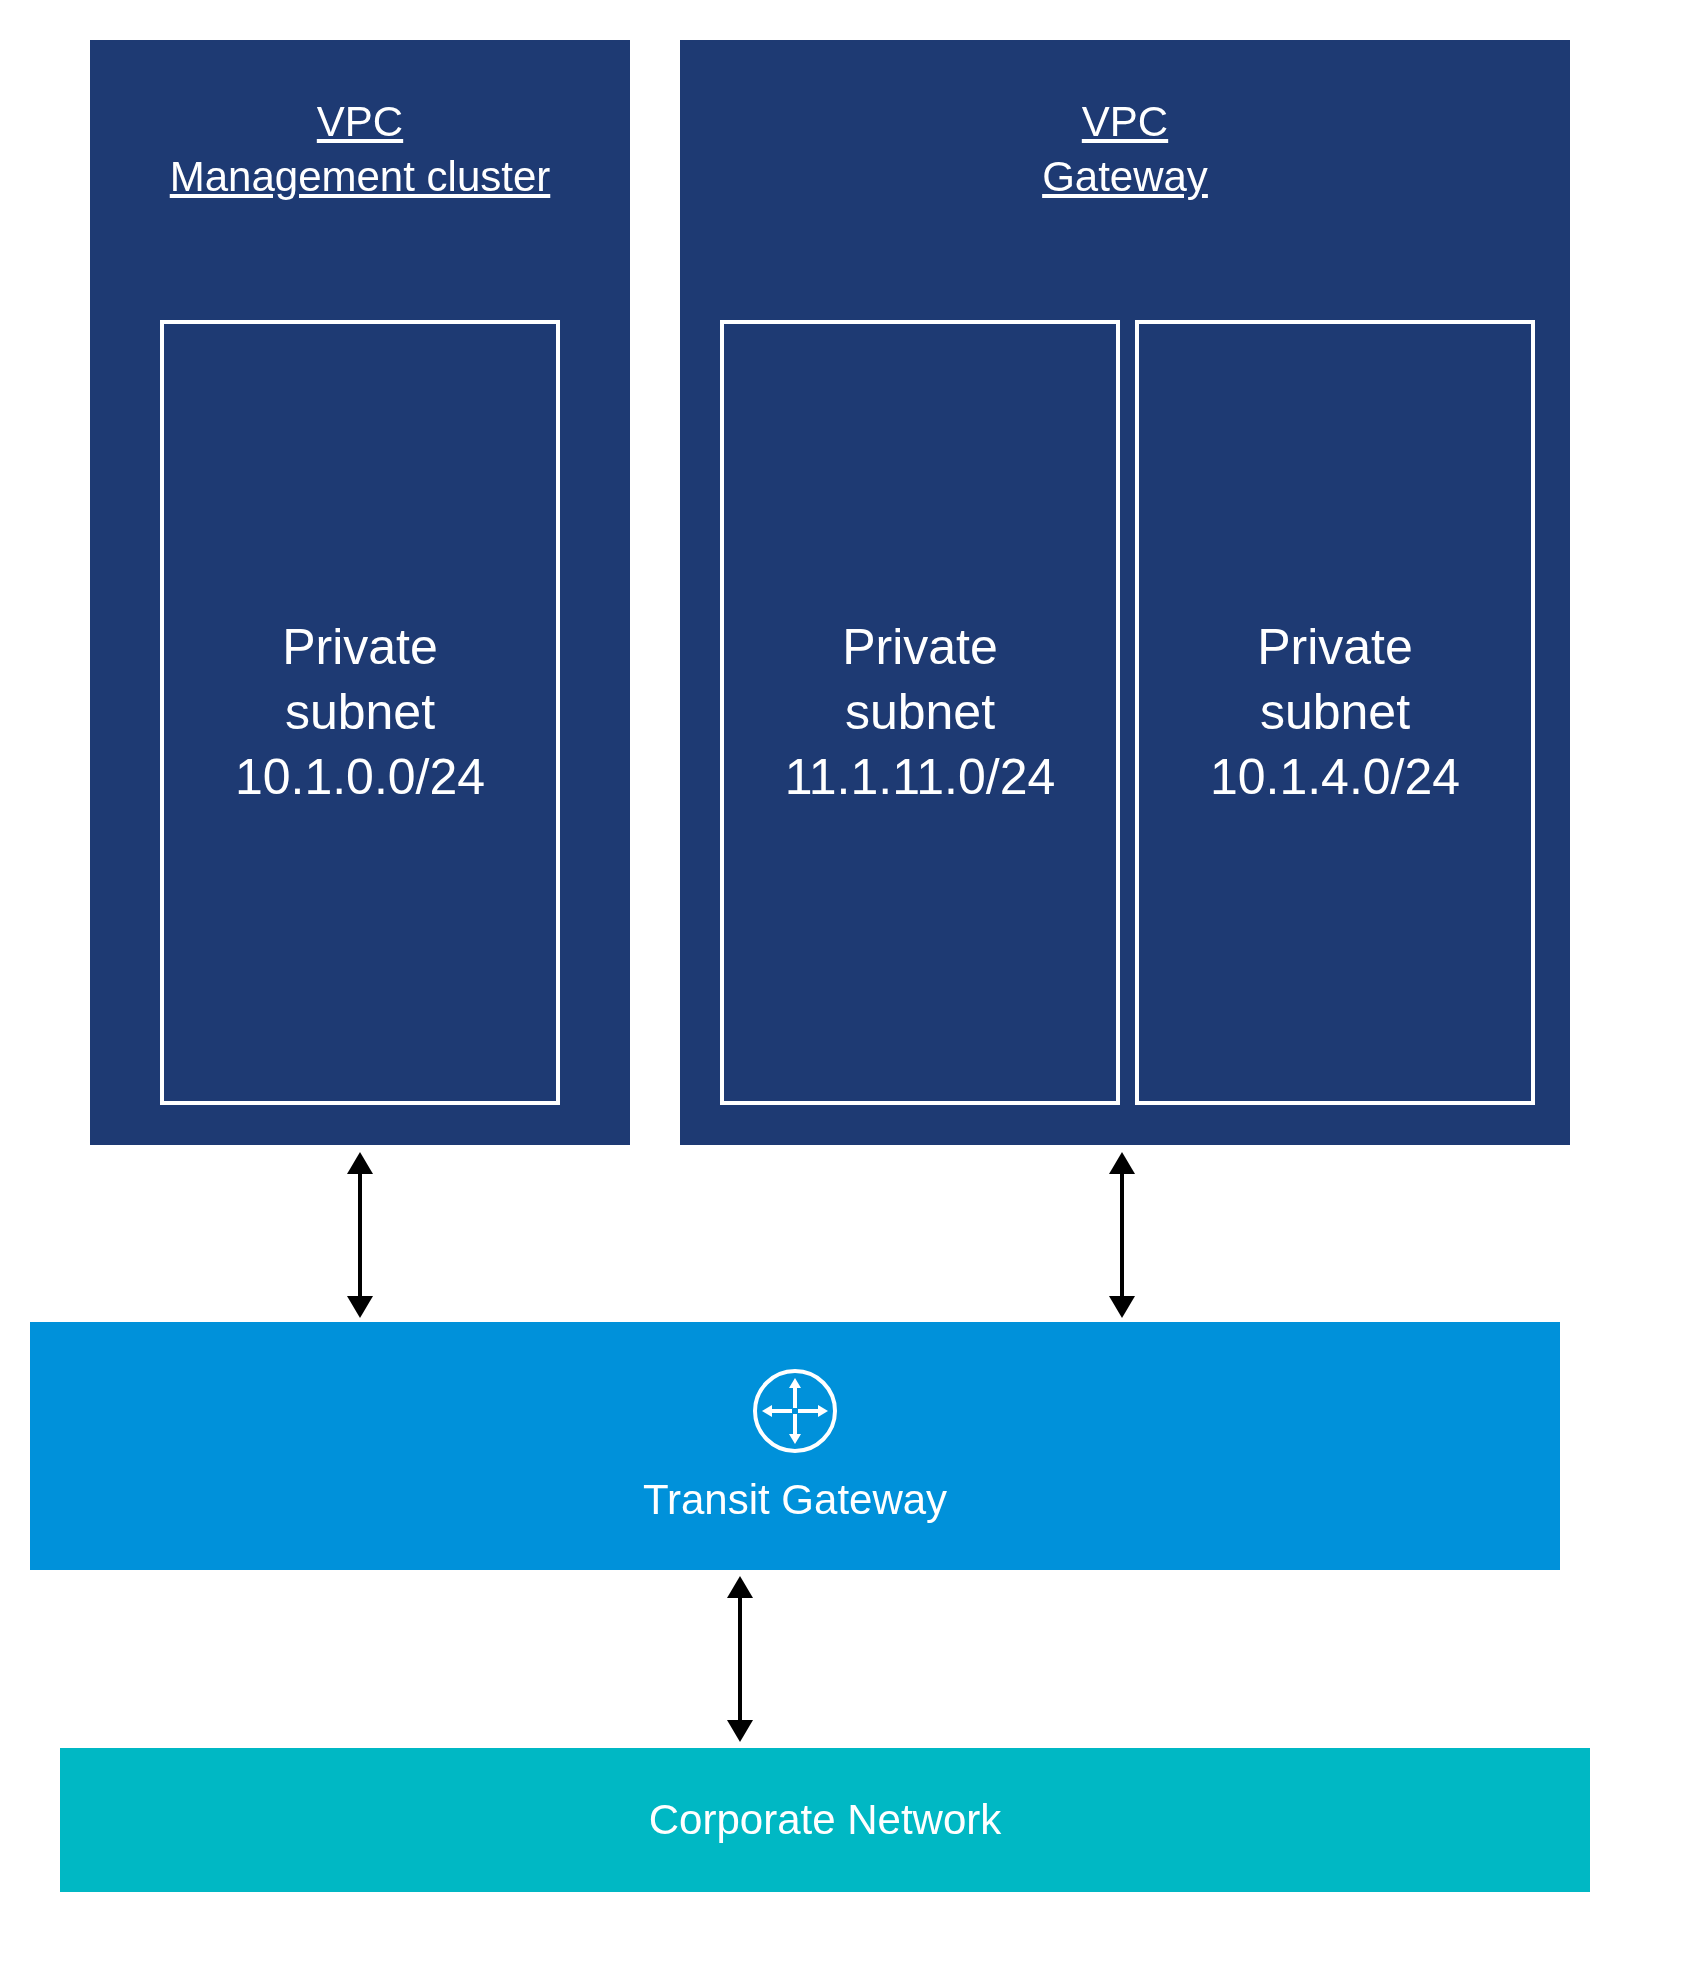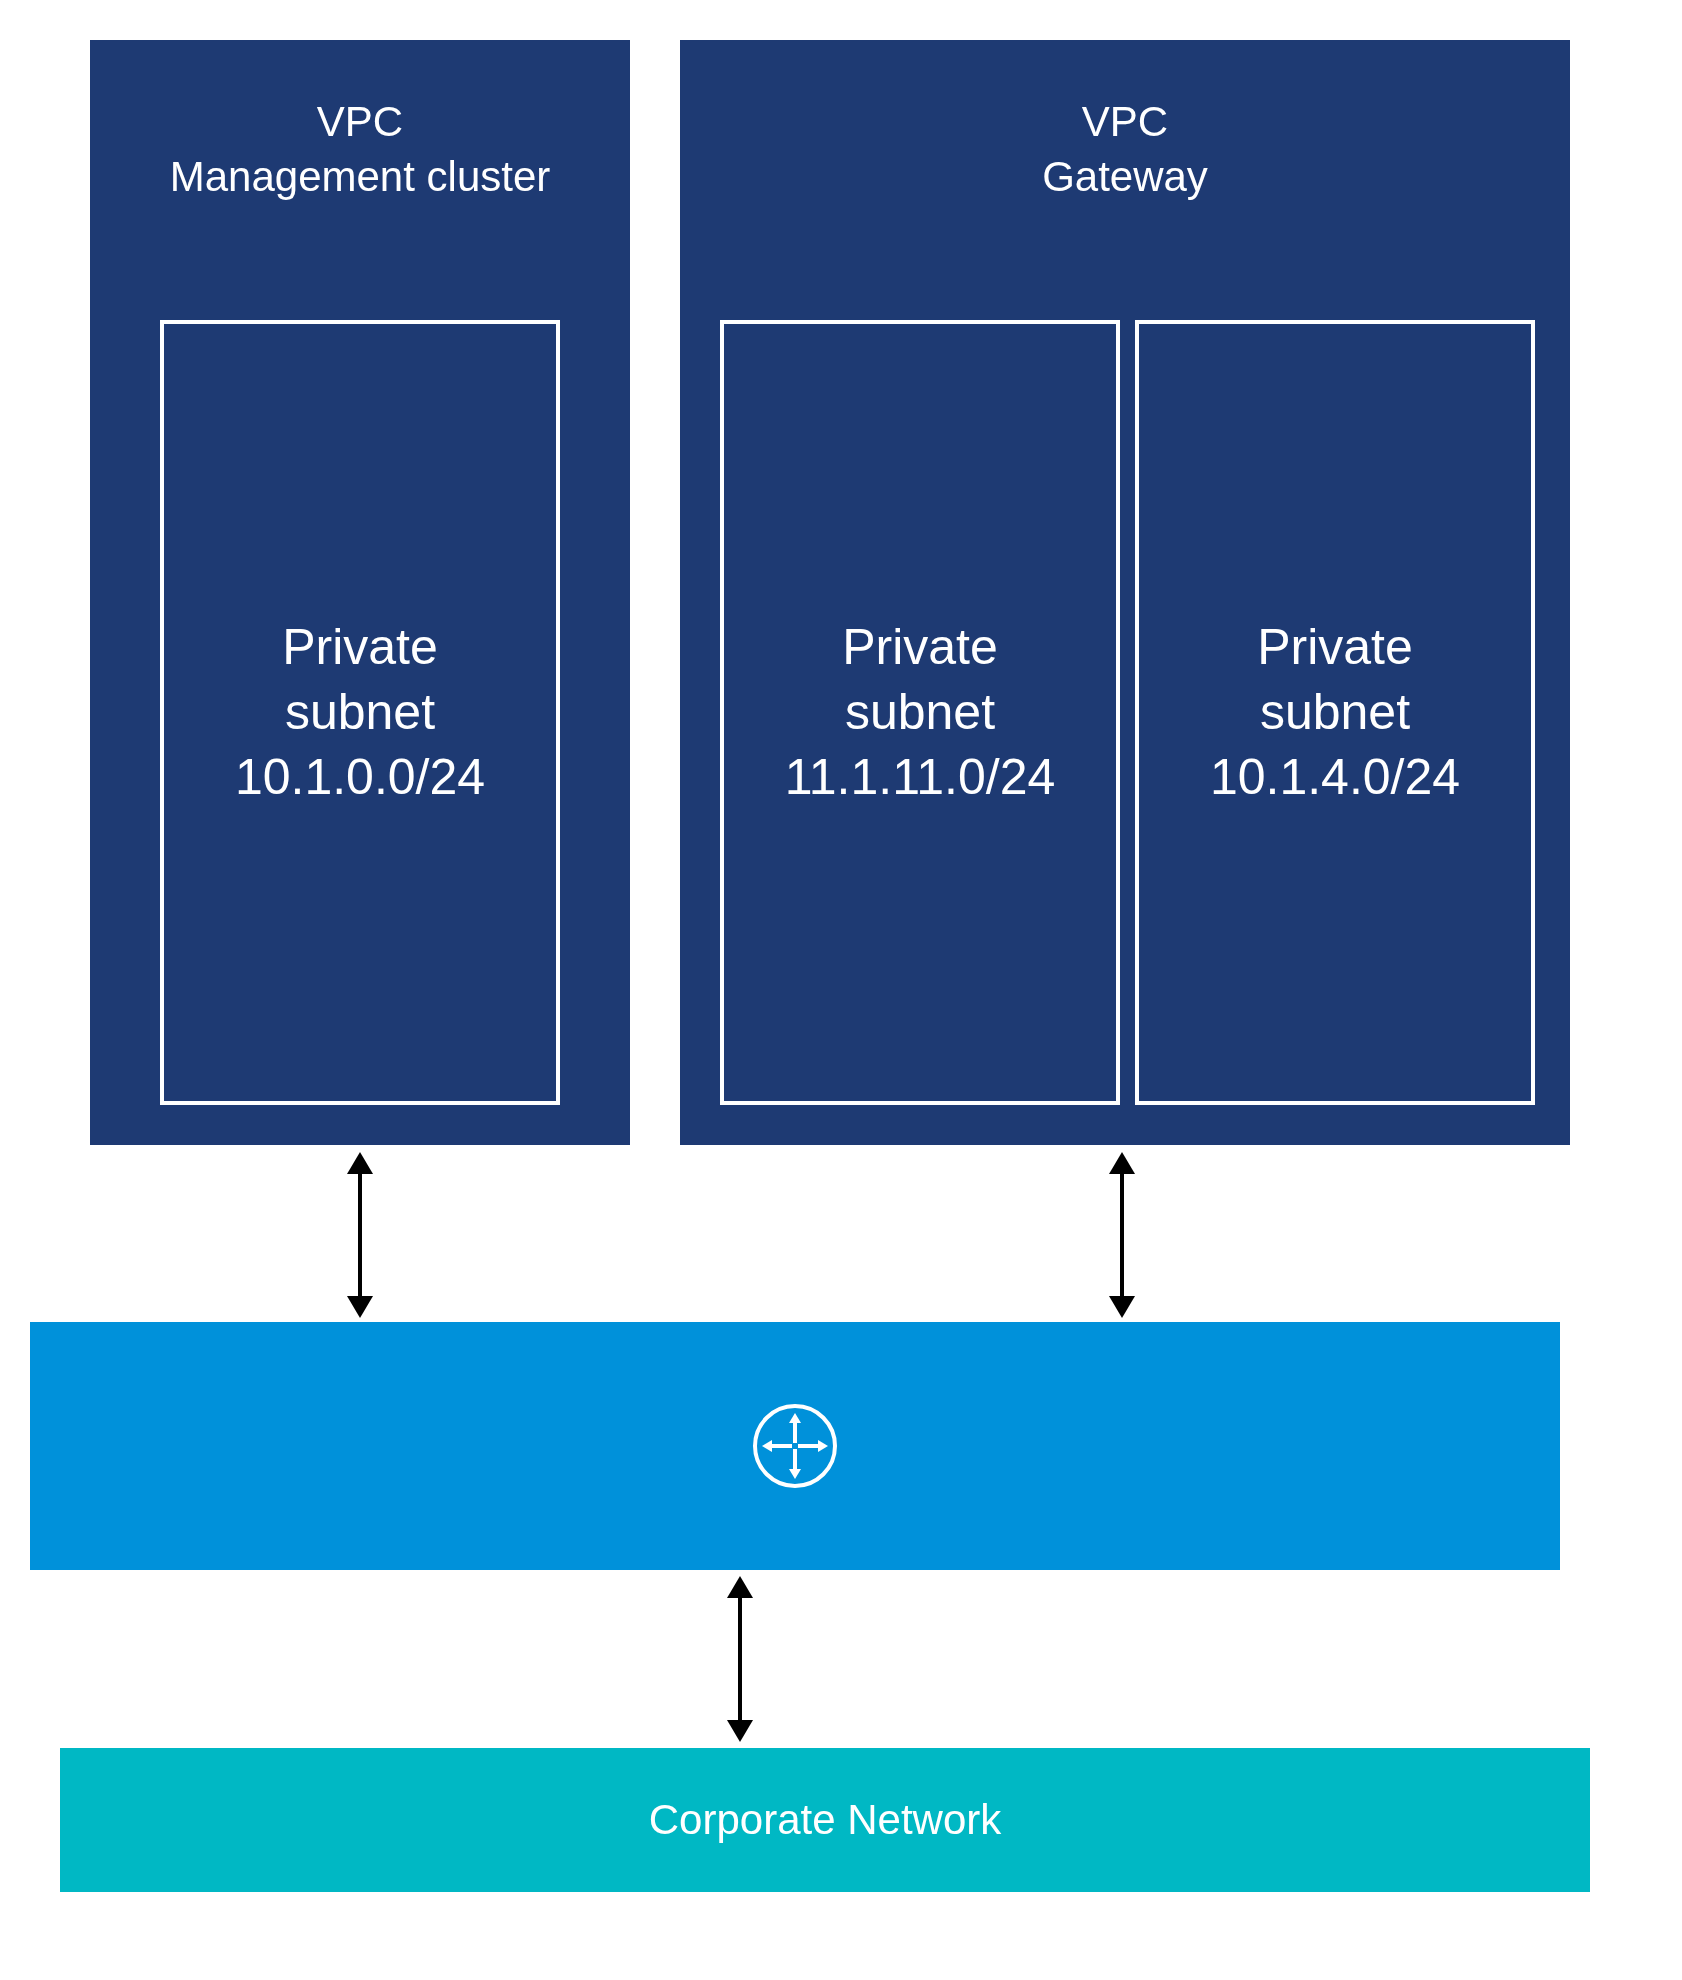--- a/index.html
+++ b/index.html
@@ -27,20 +27,21 @@
       left: 680px;
       top: 40px;
       width: 890px;
       height: 1105px;
     }
     .vpc-title {
       margin-top: 55px;
       font-size: 42px;
       line-height: 1.3;
       font-weight: 400;
+      text-decoration: underline;
     }
     .subnet-box {
       position: absolute;
       border: 4px solid #ffffff;
       display: flex;
       flex-direction: column;
       justify-content: center;
       align-items: center;
       font-size: 50px;
       line-height: 1.3;
@@ -172,19 +173,20 @@
 
     <line x1="43" y1="46" x2="43" y2="70" stroke="#ffffff" stroke-width="4"></line>
     <polygon points="43,76 37,66 49,66" fill="#ffffff"></polygon>
 
     <line x1="40" y1="43" x2="16" y2="43" stroke="#ffffff" stroke-width="4"></line>
     <polygon points="10,43 20,37 20,49" fill="#ffffff"></polygon>
 
     <line x1="46" y1="43" x2="70" y2="43" stroke="#ffffff" stroke-width="4"></line>
     <polygon points="76,43 66,37 66,49" fill="#ffffff"></polygon>
   </svg>
+  <div class="tg-label">Transit Gateway</div>
 </div>
 
 <div class="arrow arrow-tg-corp"></div>
 
 <div class="corporate-network">
   <span>Corporate Network</span>
 </div>
 
 </body></html>

